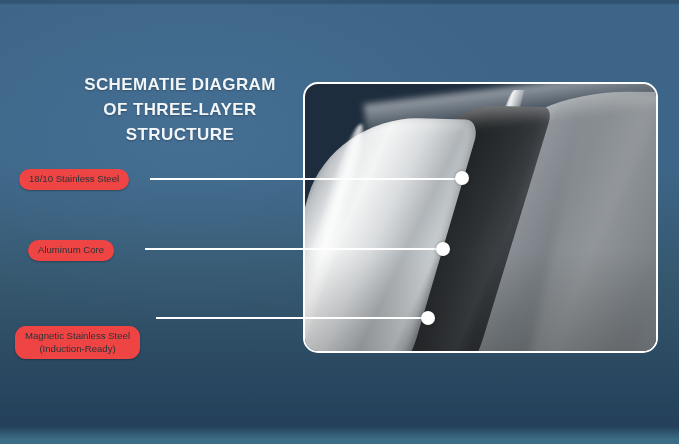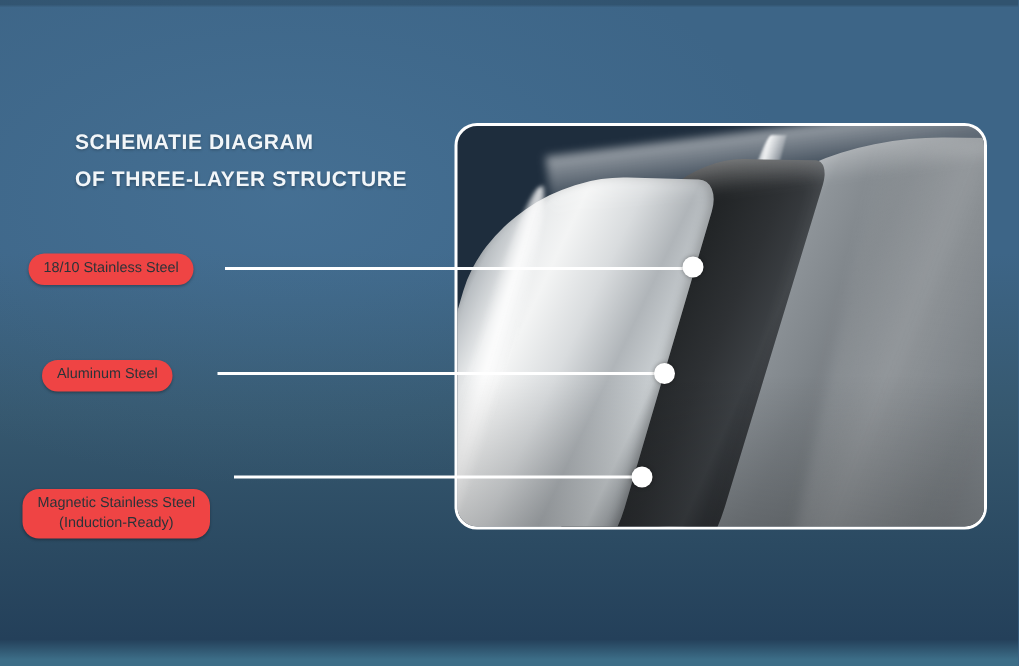--- a/index.html
+++ b/index.html
@@ -24,29 +24,30 @@
         #3c6d87 99%, #3c6d87 100%);
   }
   #bg-radial {
     position:absolute; inset:0;
     background:radial-gradient(ellipse 70% 60% at 28% 30%,
         rgba(86,135,175,0.30) 0%, rgba(86,135,175,0.10) 45%, rgba(0,0,0,0) 72%);
   }
 
   
   #title {
-    position:absolute; left:50px; top:82px;
+    position:absolute; left:50px; top:72px;
     width:260px;
     color:#f2f6f9;
-    font-size:14px;
+    font-size:17px;
     font-weight:bold;
     line-height:25px;
     letter-spacing:0.4px;
     white-space:pre-line;
     text-shadow:0 1px 2px rgba(0,0,0,0.28);
+    text-align:center;
   }
 
   
   #panel {
     position:absolute;
     left:303px; top:82px;
     width:355px; height:271px;
     border:2.2px solid #ffffff;
     border-radius:15px;
     background:#1e2d3d;
@@ -185,15 +186,15 @@
 
 <div class="lead" id="lead-1"></div>
 <div class="lead" id="lead-2"></div>
 <div class="lead" id="lead-3"></div>
 
 <div class="dot" id="dot-1"></div>
 <div class="dot" id="dot-2"></div>
 <div class="dot" id="dot-3"></div>
 
 <div class="pill" id="pill-1">18/10 Stainless Steel</div>
-<div class="pill" id="pill-2">Aluminum Steel</div>
+<div class="pill" id="pill-2">Aluminum Core</div>
 <div class="pill" id="pill-3">Magnetic Stainless Steel
 (Induction-Ready)</div>
 
 </body></html>

